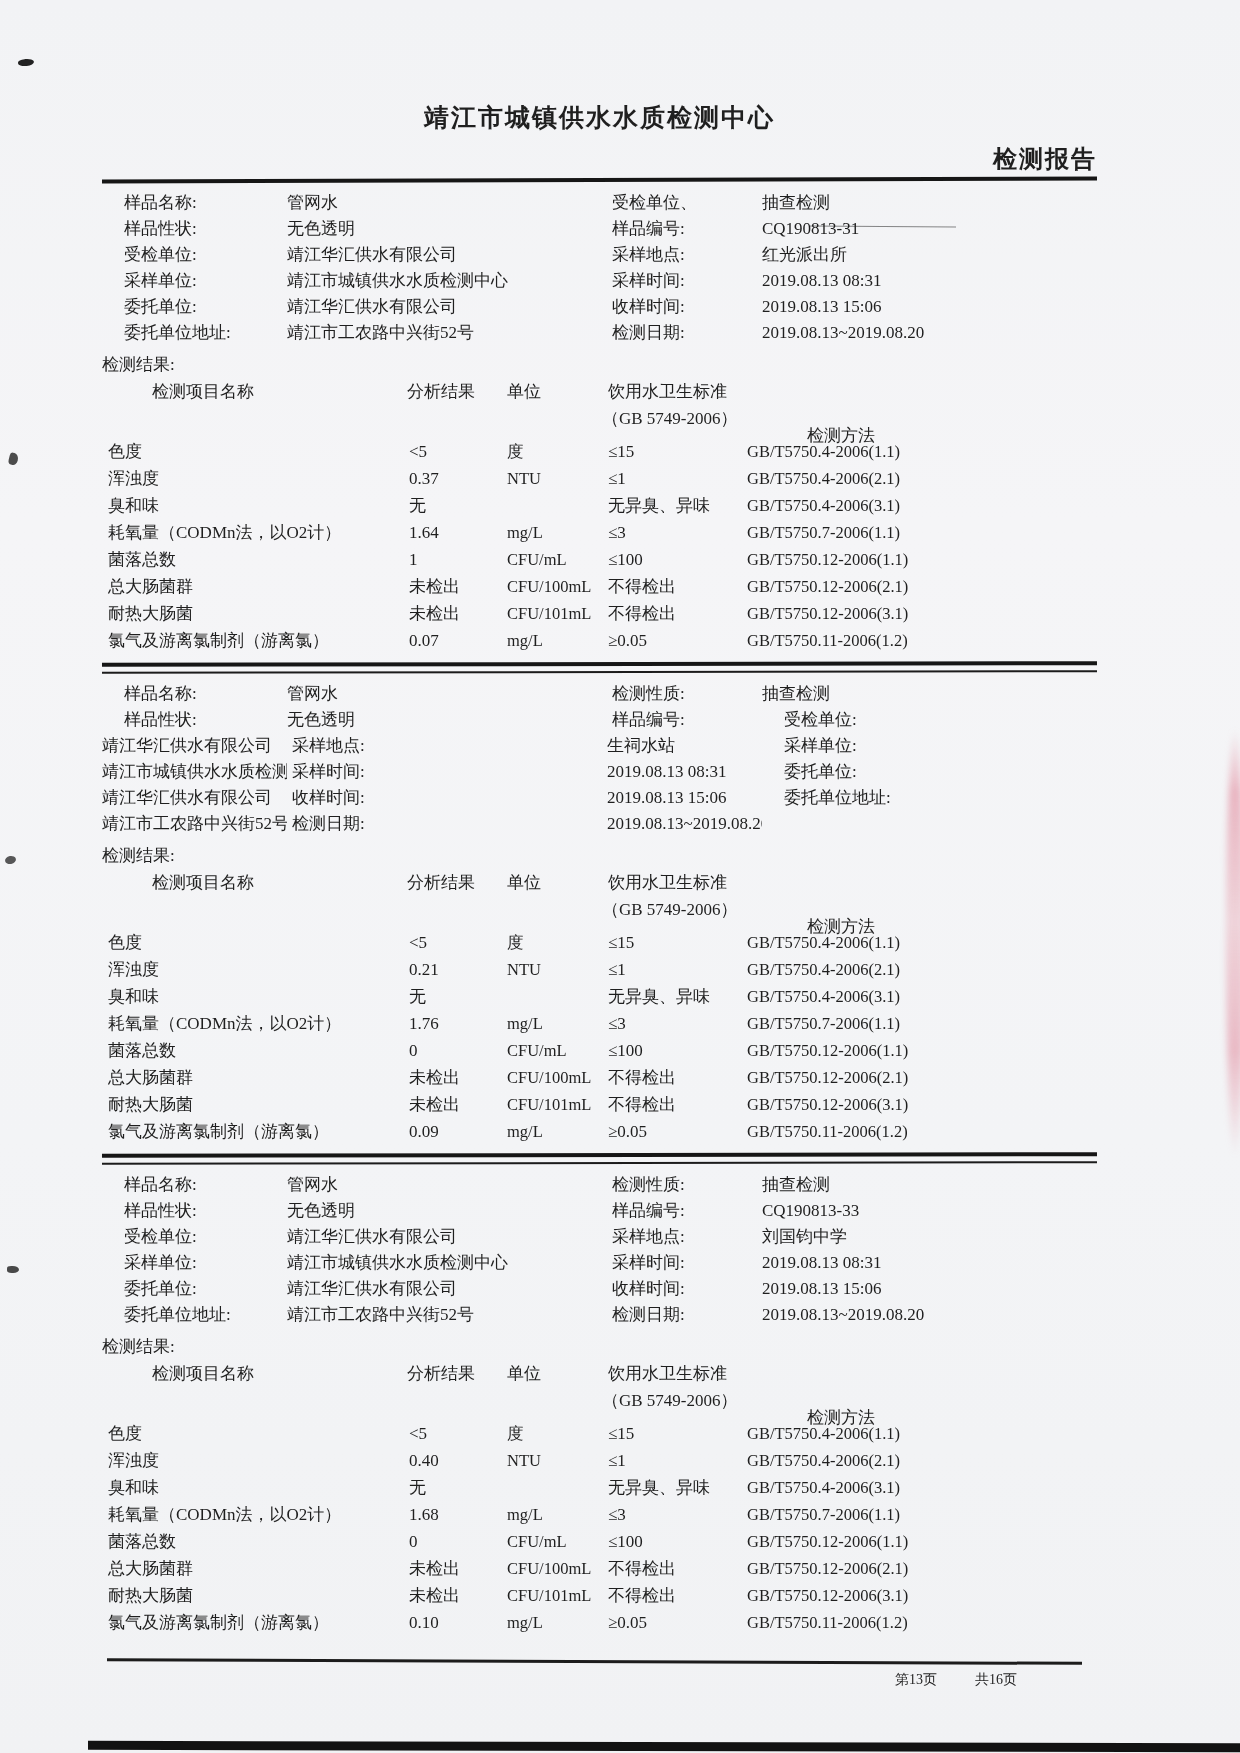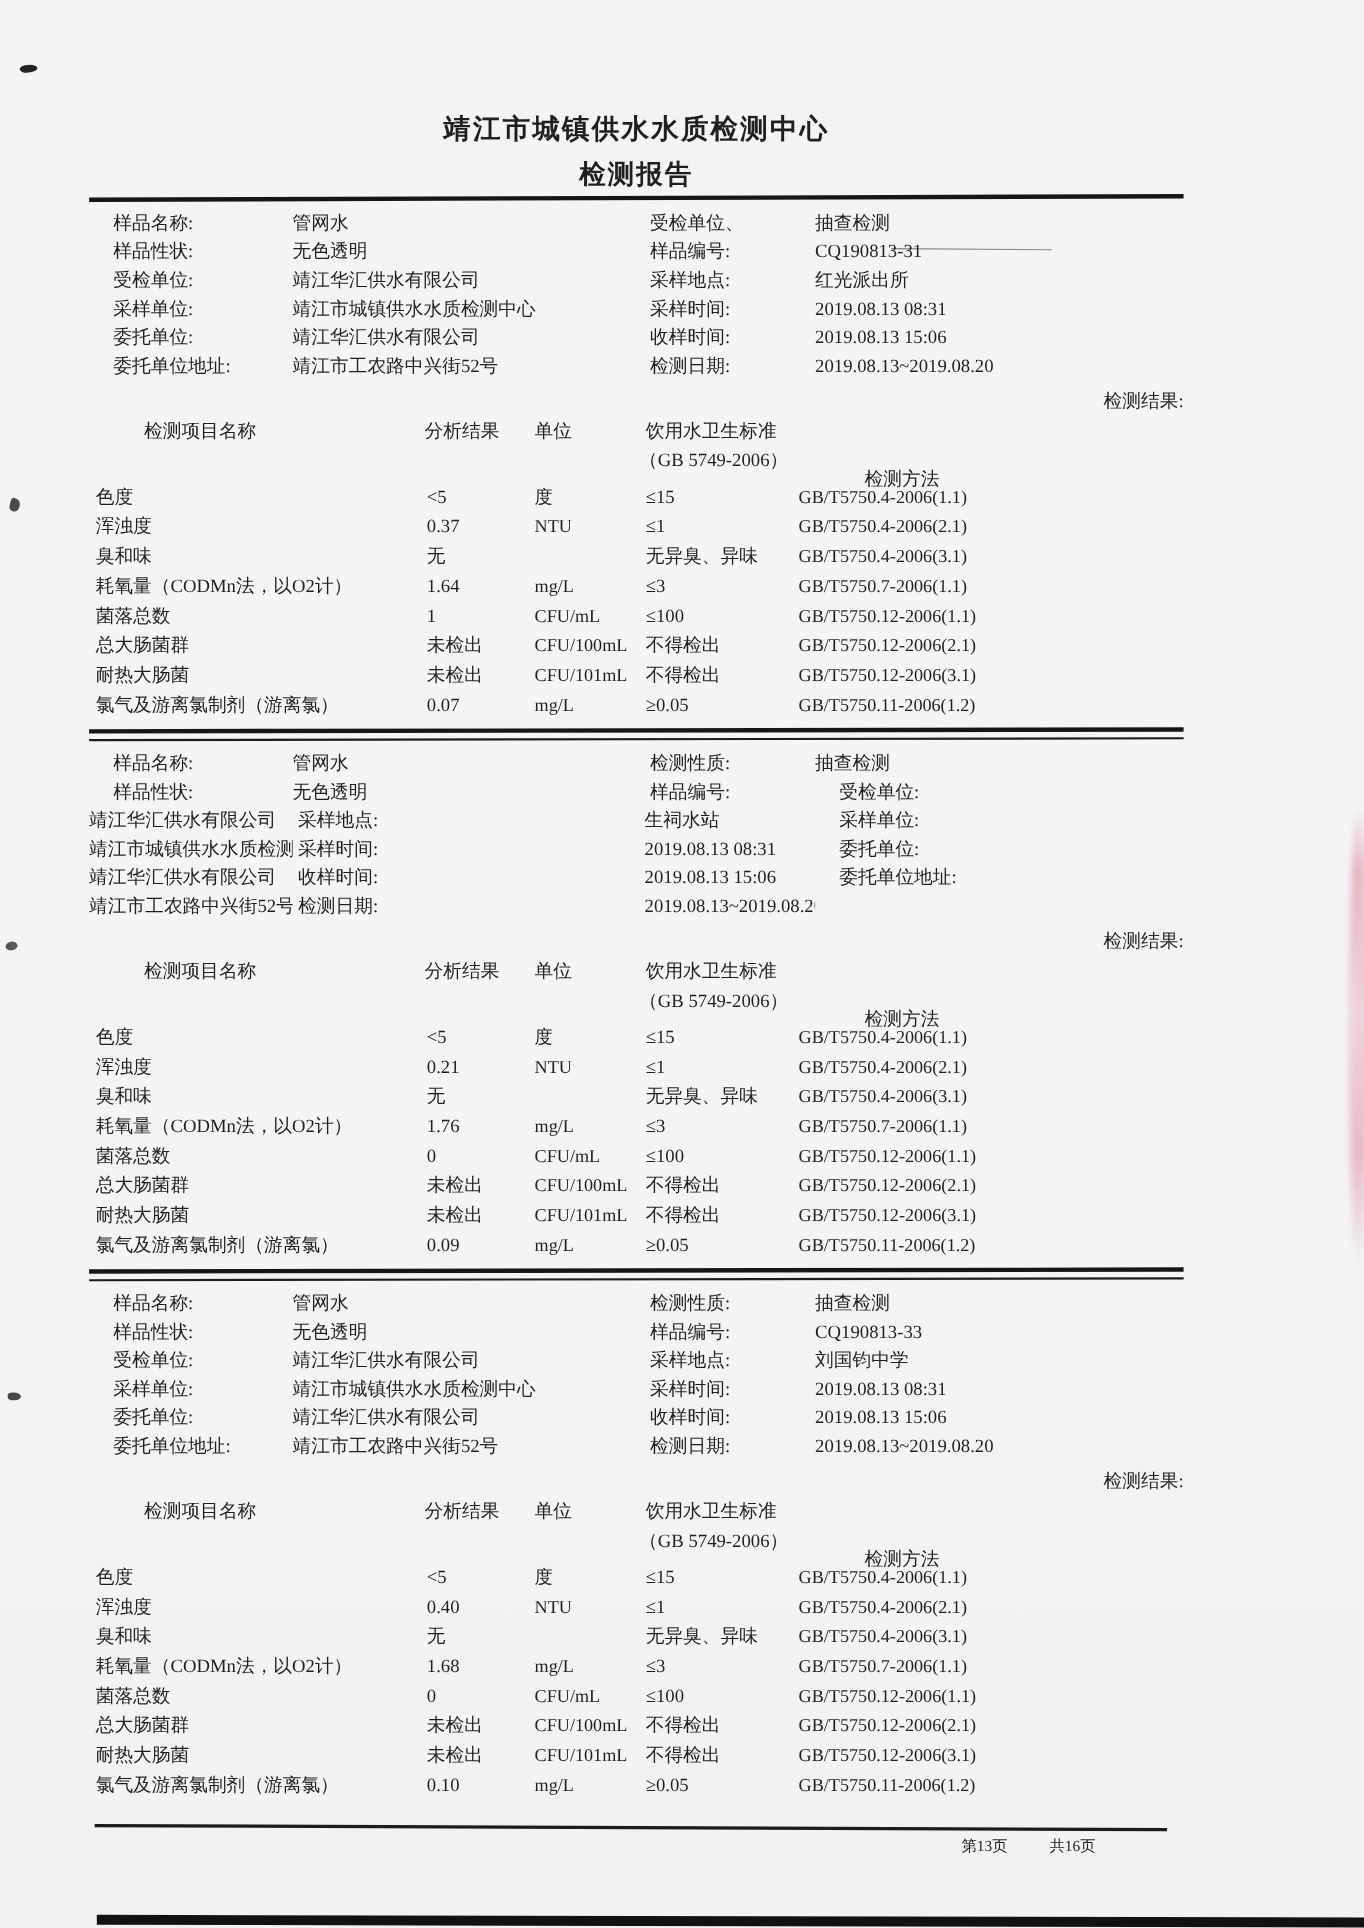--- a/index.html
+++ b/index.html
@@ -5,47 +5,47 @@
   html,body{margin:0;padding:0;background:#8a8a8a;}
   .page{
     position:relative;
     width:1240px;height:1753px;
     margin:0 auto;
     background:linear-gradient(180deg,#f2f3f5 0%,#f5f5f7 30%,#f3f4f6 65%,#f1f2f4 100%);
     font-family:"Liberation Serif","DejaVu Serif",serif;
     color:#1f1f1f;
     overflow:hidden;
   }
-  .content{position:relative;padding:0 95px 0 81px;width:995px;}
+  .content{position:relative;padding:0 95px 0 102px;width:995px;}
   .title{
     margin:102px 0 0 0;
     text-align:center;
     font-size:25px;line-height:32px;
     font-weight:600;letter-spacing:2px;
   }
   .subtitle{
     margin:8px 0 0 0;
-    text-align:center;
+    text-align:right;
     font-size:24px;line-height:34px;
     font-weight:600;letter-spacing:2px;
   }
   .top-rule{
     height:0;border-top:4px solid #161616;
     transform:rotate(-0.18deg);
     margin-top:2px;
   }
   .report-section{padding-top:8px;}
   .info-grid{
     display:grid;
     grid-template-columns:185px 320px 155px 1fr;
   }
   .info-cell{line-height:26px;font-size:17px;white-space:nowrap;overflow:hidden;}
   .info-label{padding-left:22px;}
   .info-label-r{padding-left:5px;}
-  .results-label{margin-top:6px;font-size:17px;line-height:26px;text-align:right;}
+  .results-label{margin-top:6px;font-size:17px;line-height:26px;}
   .thead{
     display:grid;
     grid-template-columns:305px 95px 98px 142px 355px;
     grid-template-rows:27px 27px;
     font-size:17px;
     margin-top:0;
   }
   .th{line-height:27px;white-space:nowrap;}
   .th-item{padding-left:50px;}
   .th-unit{padding-left:5px;}

